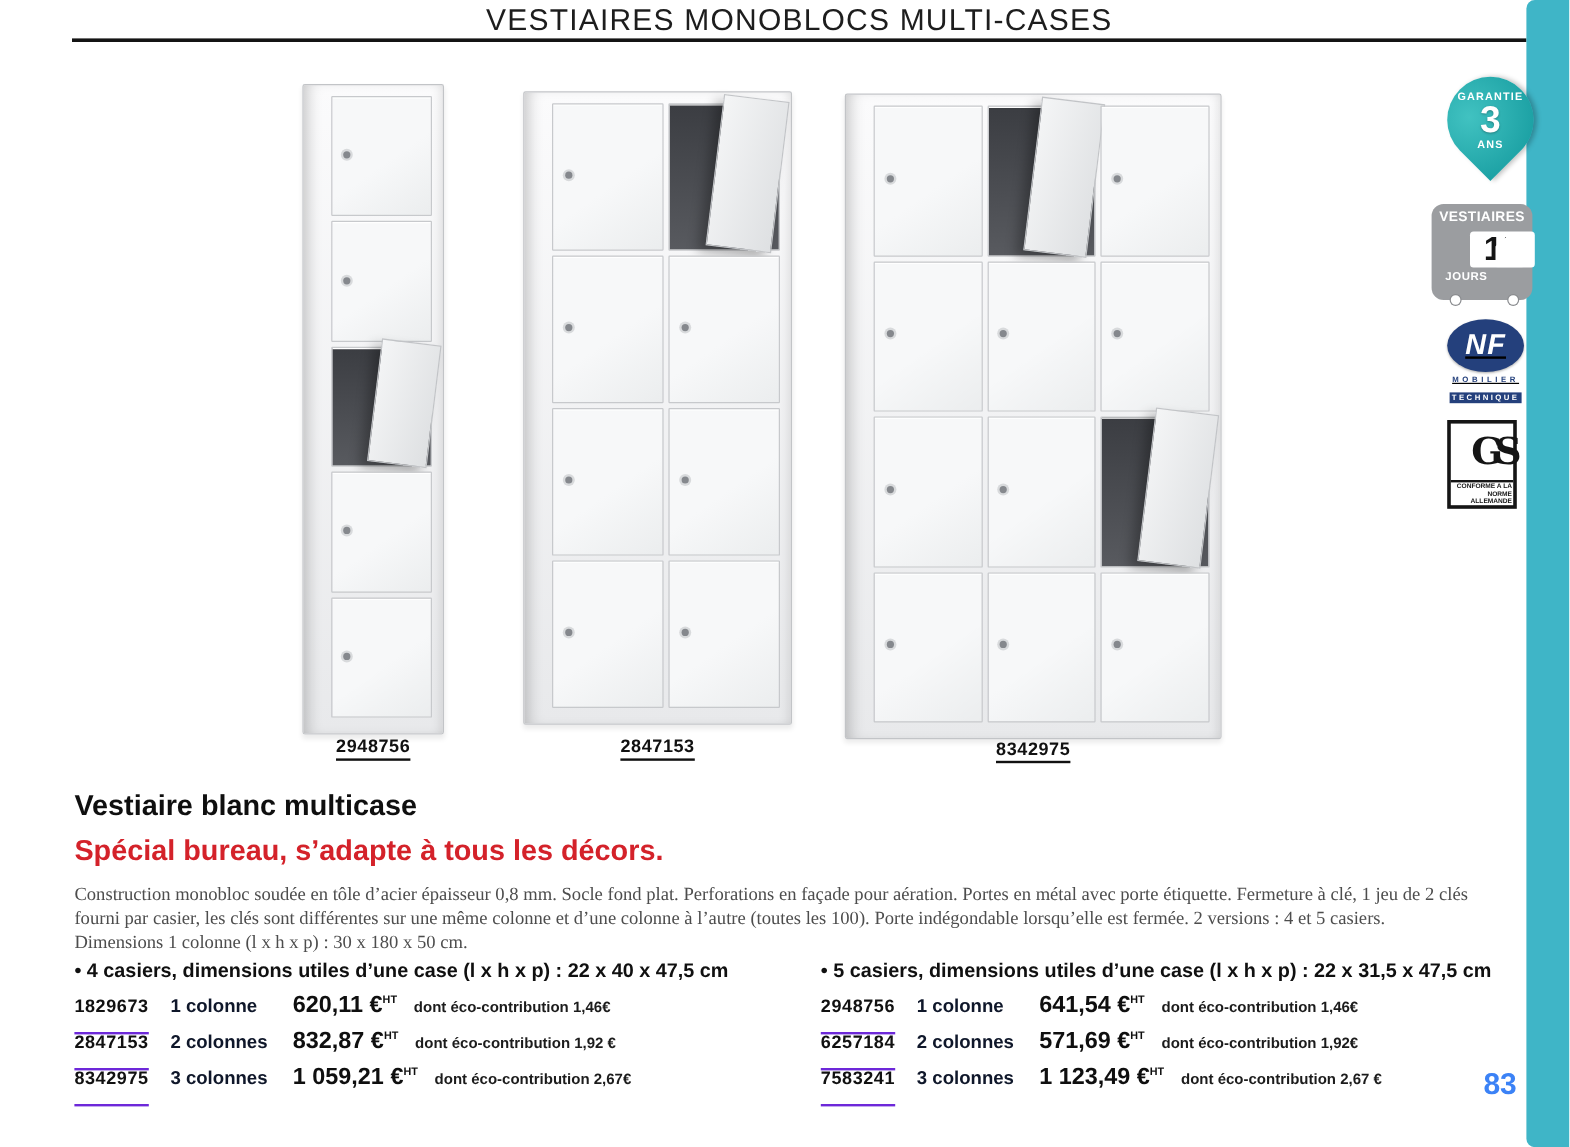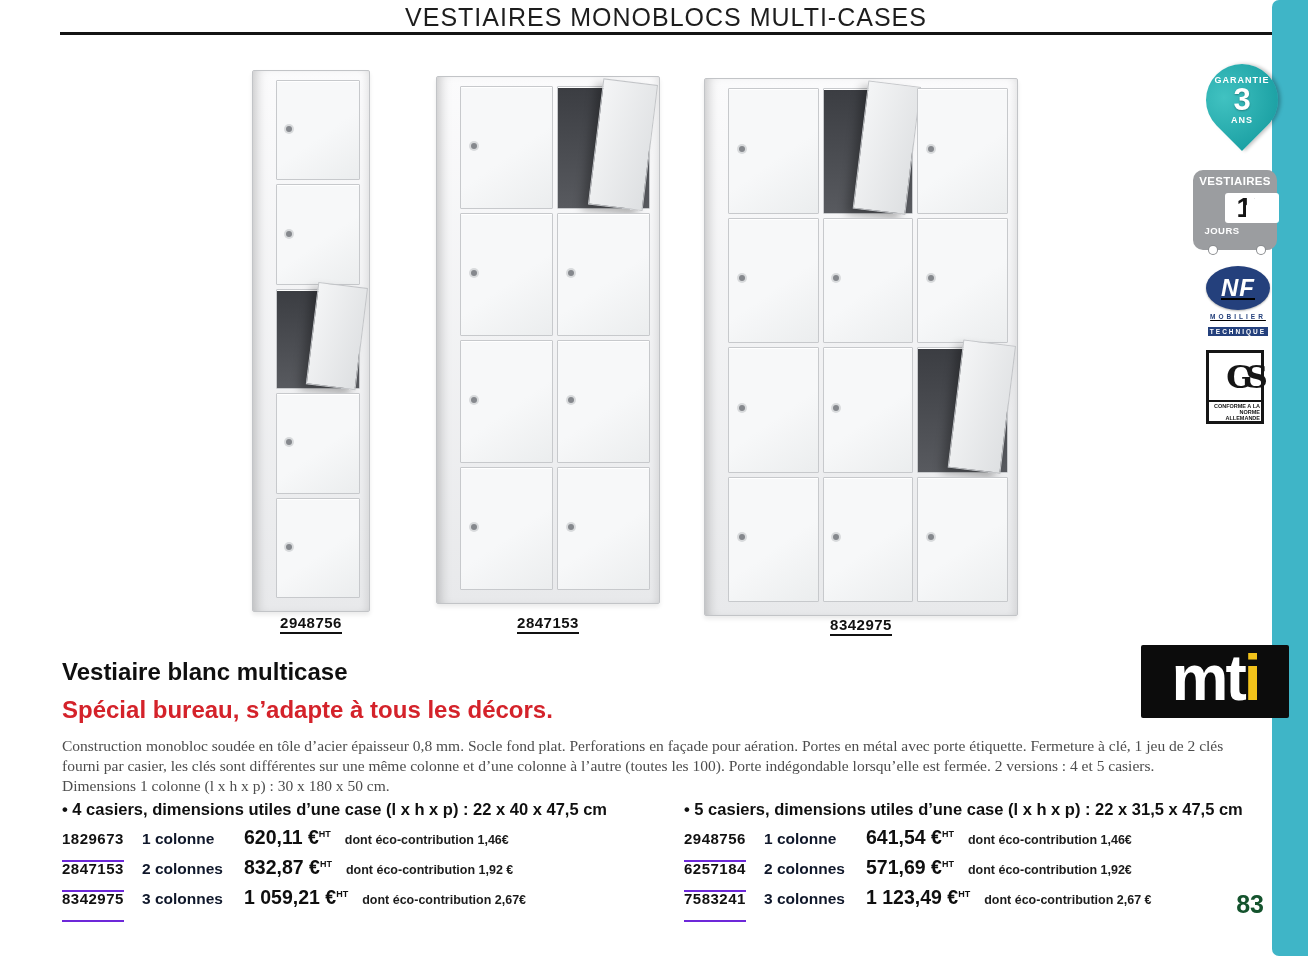--- a/index.html
+++ b/index.html
@@ -95,21 +95,21 @@
   .offer.right { left:684px; width:590px; }
   .offer-header { font-size:16.5px; font-weight:bold; color:#101010; margin-bottom:4px; }
   .offer-row { display:flex; align-items:baseline; margin-top:7px; }
   .offer-ref { width:80px; font-size:15px; font-weight:bold; color:#111; flex:none; }
   .offer-ref span { border-bottom:2px solid #6d28d9; padding-bottom:13px; letter-spacing:0.5px; }
   .offer-variant { width:102px; font-size:15.5px; color:#0f172a; flex:none;font-weight:bold; }
   .offer-price { font-size:19.5px; font-weight:bold; color:#0f0f0f; white-space:nowrap; margin-right:14px; }
   .offer-price sup { font-size:9px; vertical-align:super; }
   .offer-eco { font-size:12.5px; font-weight:bold; color:#1c1c1c; white-space:nowrap; }
 
-  .page-number { position:absolute; right:44px; top:890px; font-size:25px; font-weight:bold; color:#14532d; }
+  .page-number { position:absolute; right:44px; top:890px; font-size:25px; font-weight:bold; color:#3b82f6; }
 </style>
 </head>
 <body>
 
 <div class="page">
 
   <div class="header-title">VESTIAIRES MONOBLOCS MULTI-CASES</div>
   <div class="header-rule"></div>
 
   <div class="edge-bar"></div>
@@ -183,24 +183,20 @@
   </div>
 
   <div class="badge-gs">
     <div class="gs-mono">GS</div>
     <div class="gs-sub">
       <div class="gs-l1">CONFORME A LA NORME</div>
       <div class="gs-l2">ALLEMANDE</div>
     </div>
   </div>
 
-  <div class="mti-logo">
-    <span class="mt">mt</span>
-      <span class="i">i</span>
-  </div>
 
   <div class="product-title">Vestiaire blanc multicase</div>
   <div class="product-subtitle">Spécial bureau, s’adapte à tous les décors.</div>
   <div class="product-desc">
     <span>Construction monobloc soudée en tôle d’acier épaisseur 0,8 mm. Socle fond plat. Perforations en façade pour aération. Portes en métal avec porte étiquette. Fermeture à clé, 1 jeu de 2 clés fourni par casier, les clés sont différentes sur une même colonne et d’une colonne à l’autre (toutes les 100). Porte indégondable lorsqu’elle est fermée. 2 versions : 4 et 5 casiers.</span>
     <div>Dimensions 1 colonne (l x h x p) : 30 x 180 x 50 cm.</div>
   </div>
 
   <div class="offer left">
     <div class="offer-header">• 4 casiers, dimensions utiles d’une case (l x h x p) : 22 x 40 x 47,5 cm</div>

